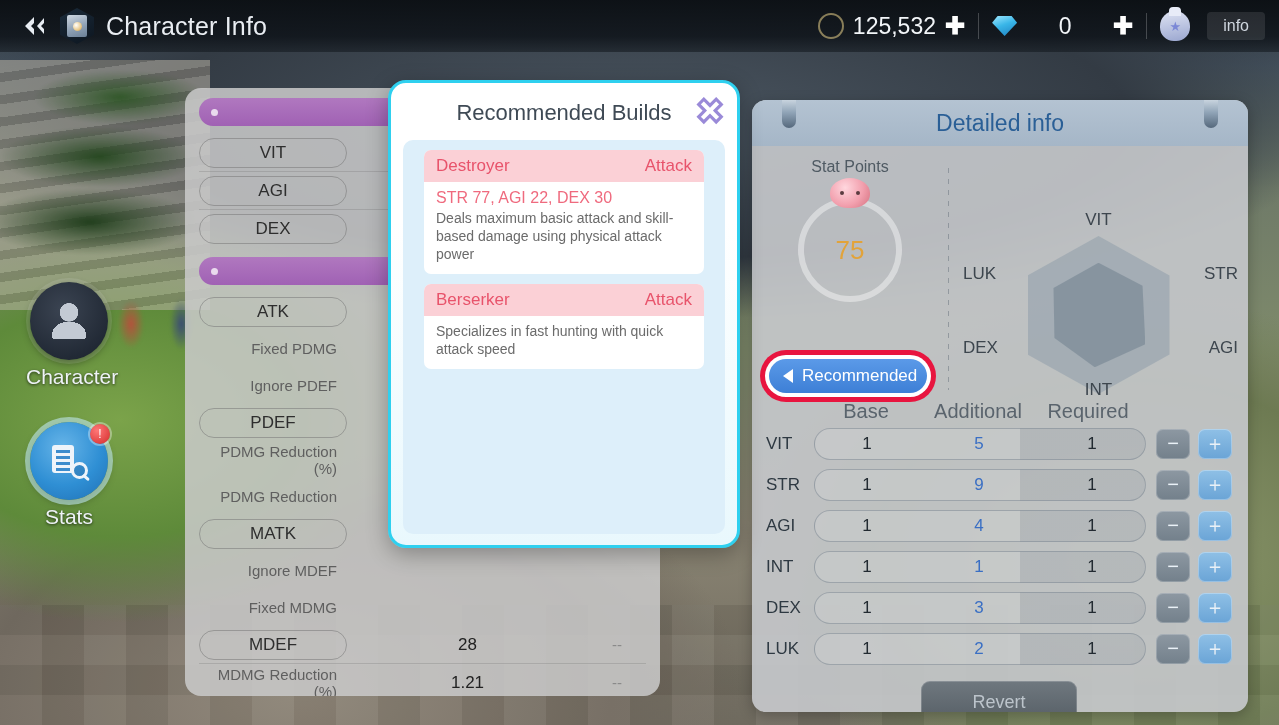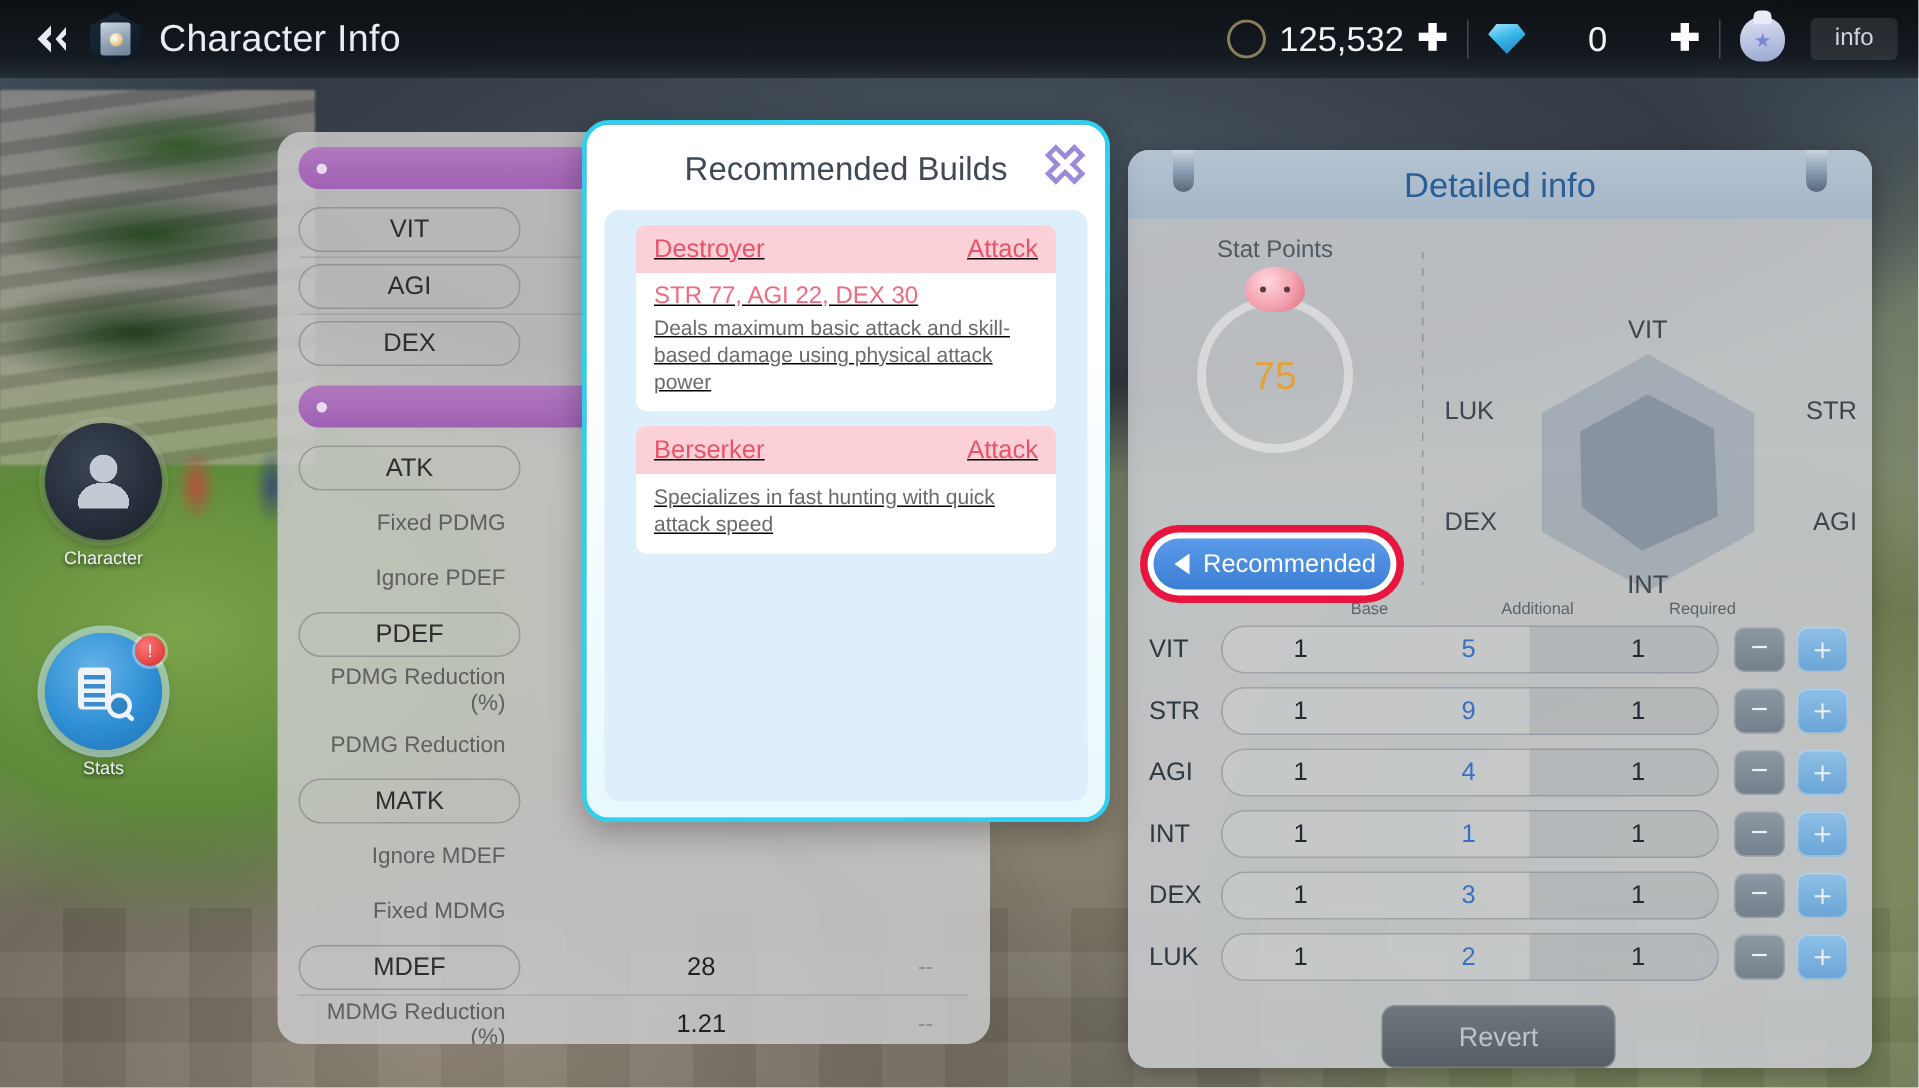--- a/index.html
+++ b/index.html
@@ -133,21 +133,21 @@
   .stats-glyph .mag::after{
     content:""; position:absolute; right:-5px; bottom:-3px; width:8px; height:3px; background:#eef4fa;
     transform: rotate(42deg); border-radius: 2px;
   }
   .side-badge {
     position: absolute; right: -2px; top: 2px; width: 20px; height: 20px; border-radius: 50%;
     background: radial-gradient(circle at 36% 32%, #ff7777, #d22b2b);
     color:#fff; font-size: 12px; display:flex; align-items:center; justify-content:center;
     box-shadow: 0 0 0 2px rgba(255,255,255,.35);
   }
-  .side-label { margin-top: 5px; color: #eef2f6; font-size: 12px; text-shadow: 0 1px 3px rgba(0,0,0,.7); }
+  .side-label { margin-top: 5px; color: #eef2f6; font-size: 21px; text-shadow: 0 1px 3px rgba(0,0,0,.7); }
 
   
   .left-panel {
     position: absolute; left: 185px; top: 88px; width: 475px; height: 608px;
     background: rgba(203,203,203,.86); border-radius: 16px; overflow: hidden; z-index: 10;
   }
   .sec-header {
     margin: 10px 14px 8px; height: 28px; border-radius: 14px;
     background: linear-gradient(180deg, #b078bf 0%, #a061b4 100%);
     color: #f3e6f8; font-size: 16px; display: flex; align-items: center; justify-content: center; position: relative;
@@ -238,21 +238,21 @@
     display: flex; align-items: center; gap: 9px; padding-left: 14px;
     color: #ffffff; font-size: 17px; cursor: pointer;
   }
   .tri-left {
     width: 0; height: 0; border-top: 7px solid transparent; border-bottom: 7px solid transparent;
     border-right: 10px solid #ffffff;
   }
 
   
   .stat-table { padding: 6px 16px 0 14px; }
-  .st-head { display: flex; color: #5a646d; font-size: 11px; padding-left: 48px; justify-content: center; }
+  .st-head { display: flex; color: #5a646d; font-size: 20px; padding-left: 48px; }
   .st-head .c { text-align: center; }
   .st-head .c1 { width: 104px; } .st-head .c2 { width: 120px; } .st-head .c3 { width: 100px; }
   .st-row { display: flex; align-items: center; height: 41px; }
   .st-name { width: 48px; color: #2e3942; font-size: 17px; }
   .st-fields {
     flex: 1; height: 32px; border-radius: 16px; border: 1px solid rgba(130,140,150,.6);
     display: flex; align-items: center; overflow: hidden;
     background: linear-gradient(90deg, rgba(255,255,255,.12) 0 62%, rgba(140,150,160,.22) 62% 100%);
   }
   .st-base { width: 104px; text-align: center; font-size: 17px; color: #222a31; }
@@ -283,21 +283,20 @@
   }
   .modal-title { text-align: center; color: #3f4a55; font-size: 22px; padding-top: 17px; }
   .modal-close {
     position: absolute; right: 10px; top: 11px; width: 34px; height: 34px; cursor: pointer;
     display: flex; align-items: center; justify-content: center;
   }
   .x-glyph { font-size: 34px; line-height: 1; color: #ffffff; -webkit-text-stroke: 2px #9a8ad8; font-weight: bold; }
   .builds {
     margin: 14px 12px 0; background: #ddeffa; border-radius: 10px; padding: 10px 21px;
     height: 394px;
-    text-decoration: underline;
   }
   .build-card { background: #fff; border-radius: 7px; overflow: hidden; margin-bottom: 10px; }
   .bc-head { display: flex; justify-content: space-between; align-items: center; padding: 6px 12px; font-size: 17px; }
   .bc-head.attack { background: #fbd0d6; color: #e8536b; }
   .bc-head.defend { background: #bfdff5; color: #2f7ec4; }
   .bc-body { padding: 7px 12px 10px; }
   .bc-stats { font-size: 16px; margin-bottom: 3px; }
   .bc-stats.attack { color: #ef6a7e; }
   .bc-stats.defend { color: #3d8ed2; }
   .bc-desc { font-size: 14px; color: #6b6b6b; line-height: 1.28; }

